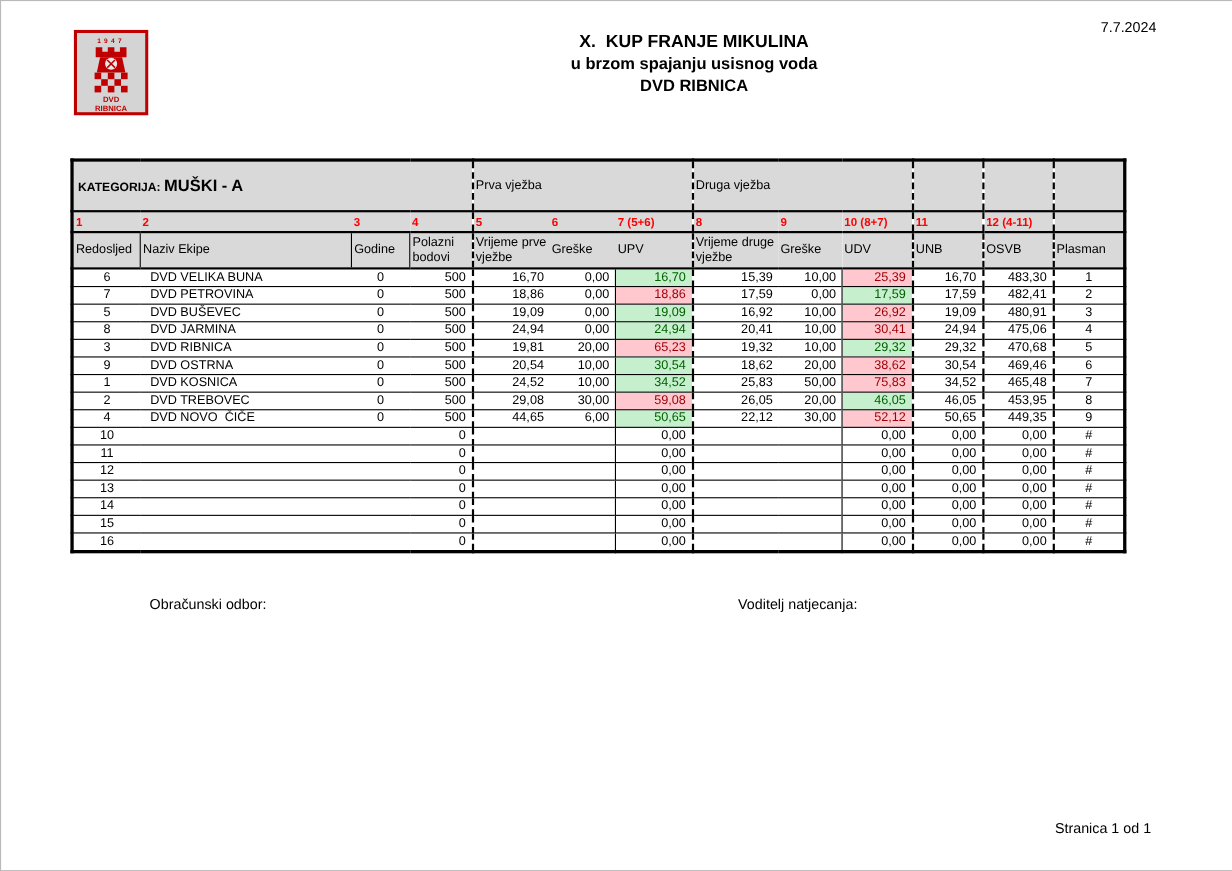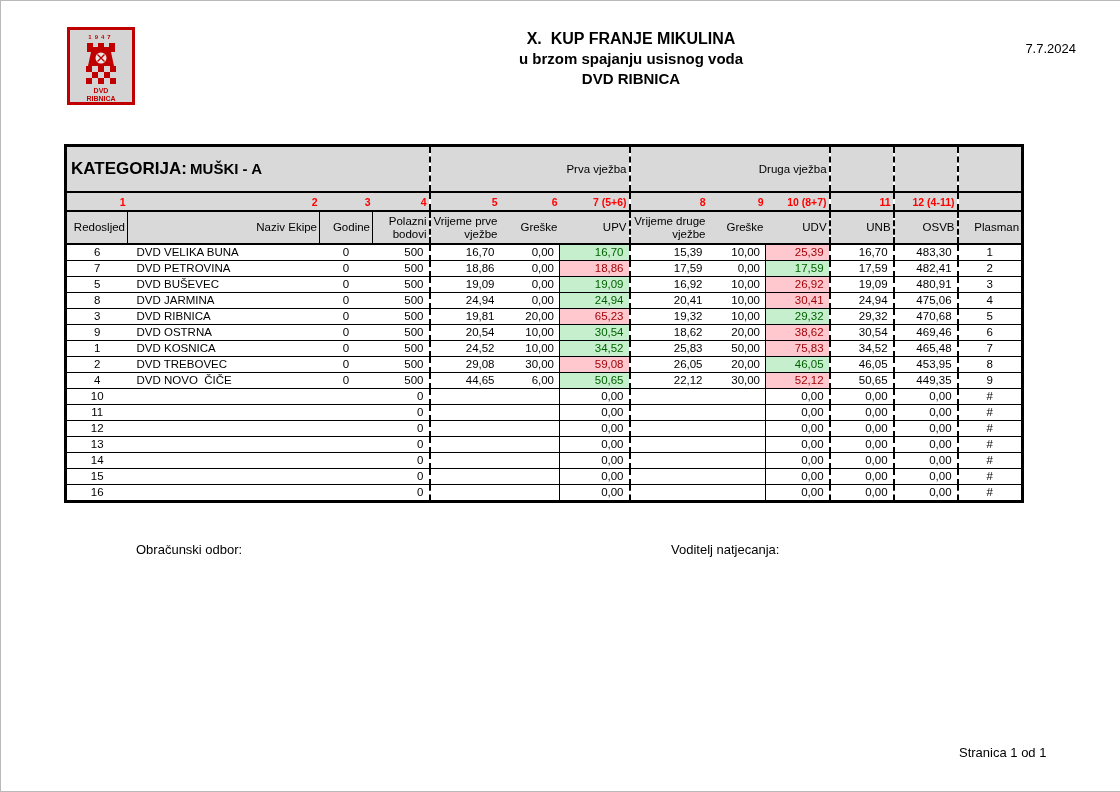--- a/index.html
+++ b/index.html
@@ -7,33 +7,33 @@
     position:relative;width:1118px;height:790px;background:#fff;
     border:1px solid #b9b9b9;
     font-family:"Liberation Sans", sans-serif;color:#000;overflow:hidden;padding-left:16px;
   }
   
   .logo{position:absolute;left:66px;top:26px;width:68px;height:78px;}
   .title-block{position:absolute;left:280px;top:27px;width:700px;text-align:center;}
   .title-l1{font-size:16px;font-weight:bold;white-space:pre-wrap;line-height:21px;}
   .title-l2{font-size:15px;font-weight:bold;line-height:20px;}
   .title-l3{font-size:15px;font-weight:bold;line-height:20px;}
-  .doc-date{position:absolute;left:975px;top:40px;width:100px;text-align:right;font-size:13px;}
+  .doc-date{position:absolute;left:975px;top:16px;width:100px;text-align:center;font-size:13px;}
   
   .table-wrap{position:absolute;left:63px;top:143px;}
   table.rtable{
     border-collapse:collapse;table-layout:fixed;width:959px;
     font-size:11.5px;border:3px solid #000;
   }
   .rtable td{padding:0 2px;overflow:hidden;white-space:nowrap;}
   
-  thead td{background:var(--header-bg,#d9d9d9);text-align:right;vertical-align:middle;}
+  thead td{background:var(--header-bg,#d9d9d9);text-align:left;vertical-align:middle;}
   tr.kat-row td{height:44px;border-bottom:2px solid #000;font-size:11.5px;}
   td.kat-cell{text-align:left;padding-left:4px;}
-  .kat-label{font-size:17px;font-weight:bold;margin-top:20px;}
+  .kat-label{font-size:11px;font-weight:bold;margin-top:20px;}
   .kat-value{font-size:15px;font-weight:bold;}
   tr.num-row td{height:17px;border-bottom:2px solid #000;color:var(--number-red,#f00);font-weight:bold;font-size:10.5px;}
   tr.name-row td{height:31px;border-bottom:2px solid #000;line-height:13px;white-space:normal;font-size:11.5px;}
   tr.name-row td.hb{border-left:1px solid #000;border-right:1px solid #000;}
   td.g-start{border-left:2px dashed #000;}
   
   tbody td{height:15px;border-top:1px solid #000;line-height:15px;}
   tbody td:nth-child(1){text-align:center;}
   tbody td:nth-child(2){text-align:left;padding-left:9px;white-space:pre;}
   tbody td:nth-child(3){text-align:center;}

